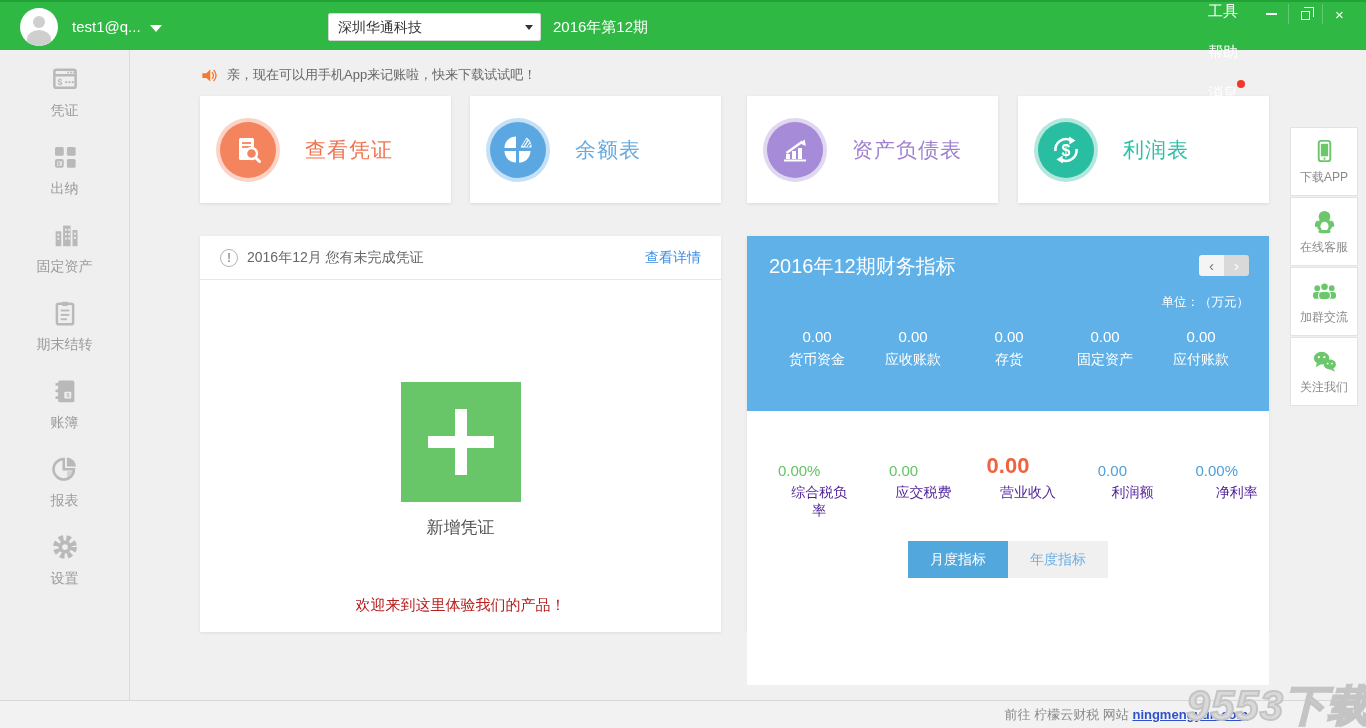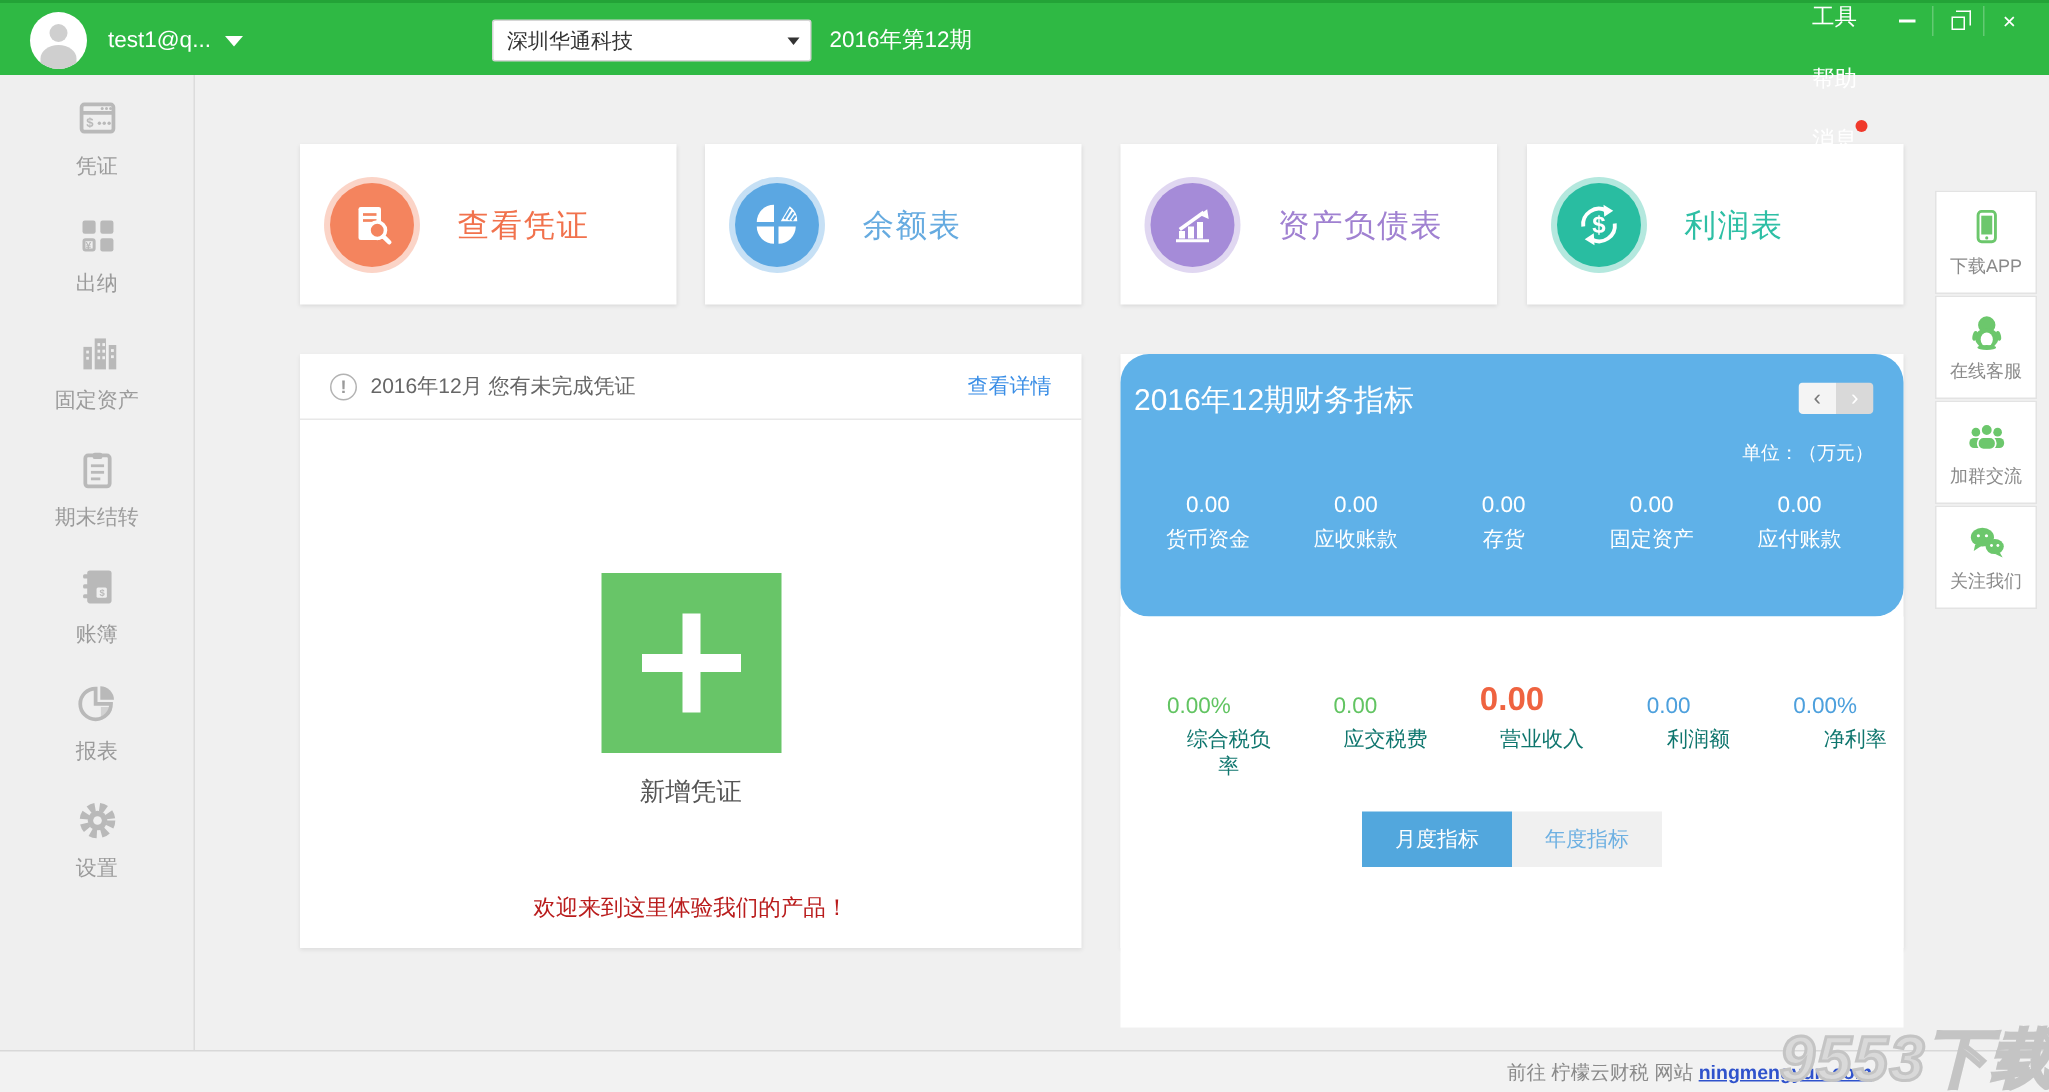--- a/index.html
+++ b/index.html
@@ -91,39 +91,39 @@
   .plus-btn { position:absolute; left:50%; top:102px; transform:translateX(-50%);
     width:120px; height:120px; background:#68c568; cursor:pointer; }
   .plus-btn::before { content:""; position:absolute; left:27px; top:54px; width:66px; height:12px; background:#fff; }
   .plus-btn::after  { content:""; position:absolute; left:54px; top:27px; width:12px; height:66px; background:#fff; }
   .plus-caption { position:absolute; left:0; top:236px; width:100%; text-align:center;
     font-size:17px; color:#555; }
   .welcome { position:absolute; left:0; top:316px; width:100%; text-align:center;
     font-size:15px; color:#b91c1c; }
 
   
-  .ind-blue { height:175px; background:#5fb1e8; padding:17px 20px 0 9px;border-radius:19px; }
+  .ind-blue { height:175px; background:#5fb1e8; padding:17px 20px 0 22px; }
   .ind-head { display:flex; align-items:flex-start; justify-content:space-between; }
   .ind-title { color:#fff; font-size:20px; }
   .pager { display:flex; border-radius:3px; overflow:hidden; margin-top:2px; }
   .pg-btn { width:25px; height:21px; display:flex; align-items:center; justify-content:center;
     font-size:15px; cursor:pointer; }
   .pg-prev { background:#f4f4f4; color:#777; }
   .pg-next { background:#d9d9d9; color:#fff; }
   .ind-unit { text-align:right; color:#fff; font-size:12.5px; margin-top:14px; }
   .metrics { display:grid; grid-template-columns:repeat(5,1fr); margin-top:17px; }
   .metric { text-align:center; }
   .metric .m-val { font-size:15px; color:#fff; }
   .metric .m-label { font-size:14px; color:#fff; margin-top:6px; }
   .ind-white { position:relative; height:274px; background:#fff; }
   .metrics2 { position:absolute; left:0; top:42px; width:100%;
     display:grid; grid-template-columns:repeat(5,1fr); }
   .metric2 { text-align:center; }
   .metric2 .m-val { font-size:15px; height:26px; display:flex; align-items:flex-end; justify-content:center; }
-  .metric2 .m-label { font-size:14px; color:#0f766e; margin-top:5px;margin-left:40px; }
+  .metric2 .m-label { font-size:14px; color:#4c1d95; margin-top:5px;margin-left:40px; }
   .v-green { color:#62c462; } .v-blue { color:#4da0dd; }
   .v-orange { color:#ef6340; font-size:22px !important; font-weight:bold; }
   .tabs { position:absolute; left:50%; top:130px; transform:translateX(-50%); display:flex; }
   .tab { width:100px; height:37px; display:flex; align-items:center; justify-content:center;
     font-size:14px; cursor:pointer; }
   .tab-active { background:#52a7dd; color:#fff; }
   .tab-inactive { background:#f0f0f0; color:#6db0e2; }
 
   
   .r-toolbar { position:absolute; right:8px; top:127px; width:68px; z-index:10; }
@@ -264,20 +264,28 @@
           <circle cx="12" cy="12" r="5.2" fill="currentColor"></circle>
           <circle cx="12" cy="12" r="2.3" fill="#efefef"></circle>
         </svg>
     </span>
     <span class="side-label">设置</span>
   </div>
 </div>
 
 <div class="main">
 
+  <div class="notice">
+    <svg class="speaker" viewBox="0 0 24 24">
+      <polygon points="3,9 8,9 13,4.5 13,19.5 8,15 3,15" fill="#f57b2a"></polygon>
+      <path d="M15.5 8.5 A 5 5 0 0 1 15.5 15.5" fill="none" stroke="#f57b2a" stroke-width="1.8" stroke-linecap="round"></path>
+      <path d="M17.6 5.8 A 8.6 8.6 0 0 1 17.6 18.2" fill="none" stroke="#f57b2a" stroke-width="1.8" stroke-linecap="round"></path>
+    </svg>
+    <span class="notice-text">亲，现在可以用手机App来记账啦，快来下载试试吧！</span>
+  </div>
 
   <div class="col-left">
     <div class="cards-row">
       <div class="card">
         <span class="card-circle c-orange">
           <svg viewBox="0 0 32 32">
               <rect x="7" y="4" width="15" height="22" rx="1.5" fill="#fff"></rect>
               <line x1="10" y1="9" x2="19" y2="9" stroke="#f4845e" stroke-width="1.8"></line>
               <line x1="10" y1="13" x2="19" y2="13" stroke="#f4845e" stroke-width="1.8"></line>
               <circle cx="19.5" cy="19.5" r="5.5" fill="#f4845e" stroke="#fff" stroke-width="2.4"></circle>

